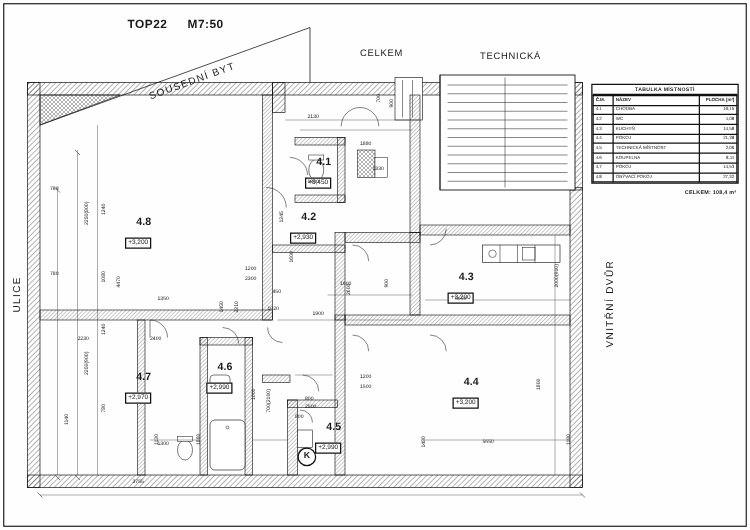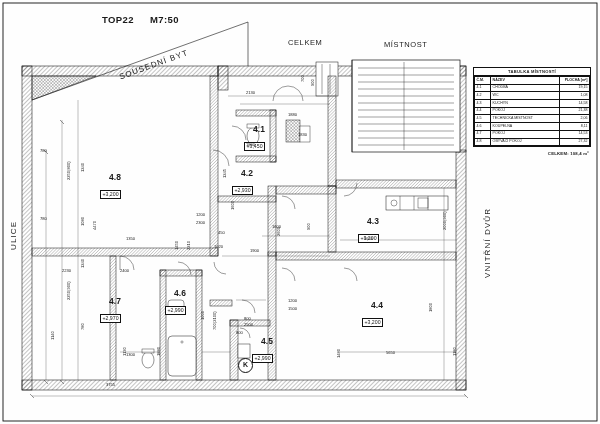--- a/index.html
+++ b/index.html
@@ -202,21 +202,21 @@
     </g>
   </g>
 </svg>
 
 <div class="lbl title" style="left:102px;top:14px;">TOP22</div>
 <div class="lbl title" style="left:150px;top:14px;">M7:50</div>
 
 <div class="lbl sidelbl" style="left:118px;top:73px;transform:rotate(-20deg);transform-origin:0 0;">SOUSEDNÍ BYT</div>
 
 <div class="lbl arealbl" style="left:288px;top:38px;">CELKEM</div>
-<div class="lbl arealbl" style="left:384px;top:40px;">MÍSTNOST</div>
+<div class="lbl arealbl" style="left:384px;top:40px;">TECHNICKÁ</div>
 
 <div class="lbl sidelbl" style="left:9px;top:250px;transform:rotate(-90deg);transform-origin:0 0;">ULICE</div>
 <div class="lbl sidelbl" style="left:483px;top:278px;transform:rotate(-90deg);transform-origin:0 0;">VNITŘNÍ DVŮR</div>
 
 <div class="lbl roomnum" style="left:104px;top:172px;width:22px;">4.8</div>
 <div class="lbl" style="left:100px;top:182px;">
   <span class="roomelev">+3,200</span>
 </div>
 
 <div class="lbl roomnum" style="left:236px;top:168px;width:22px;">4.2</div>

